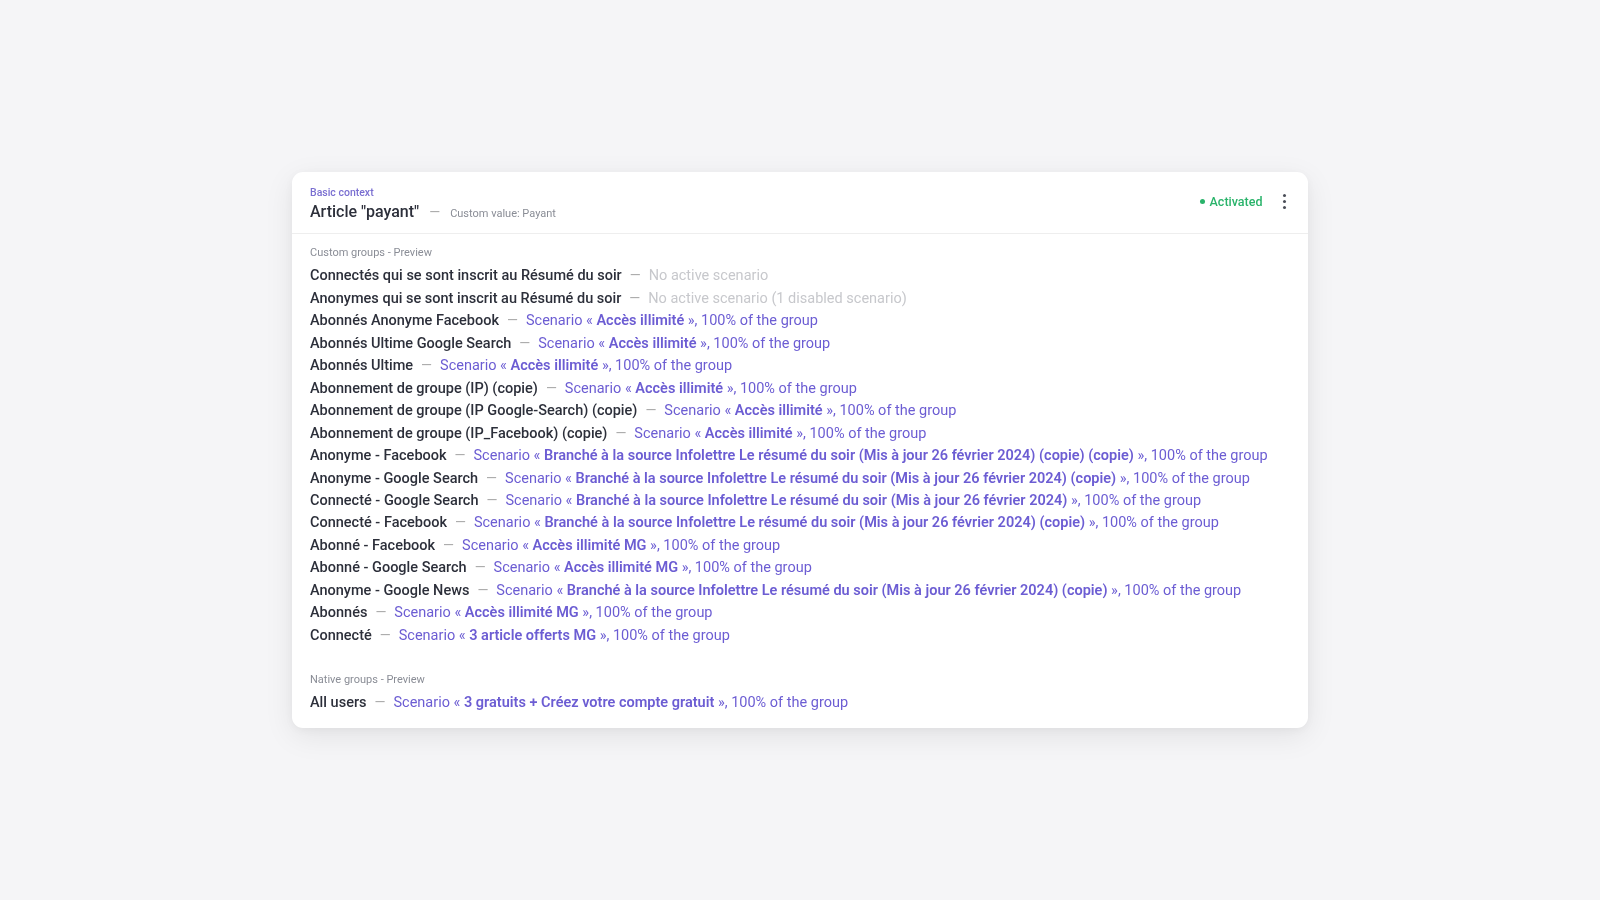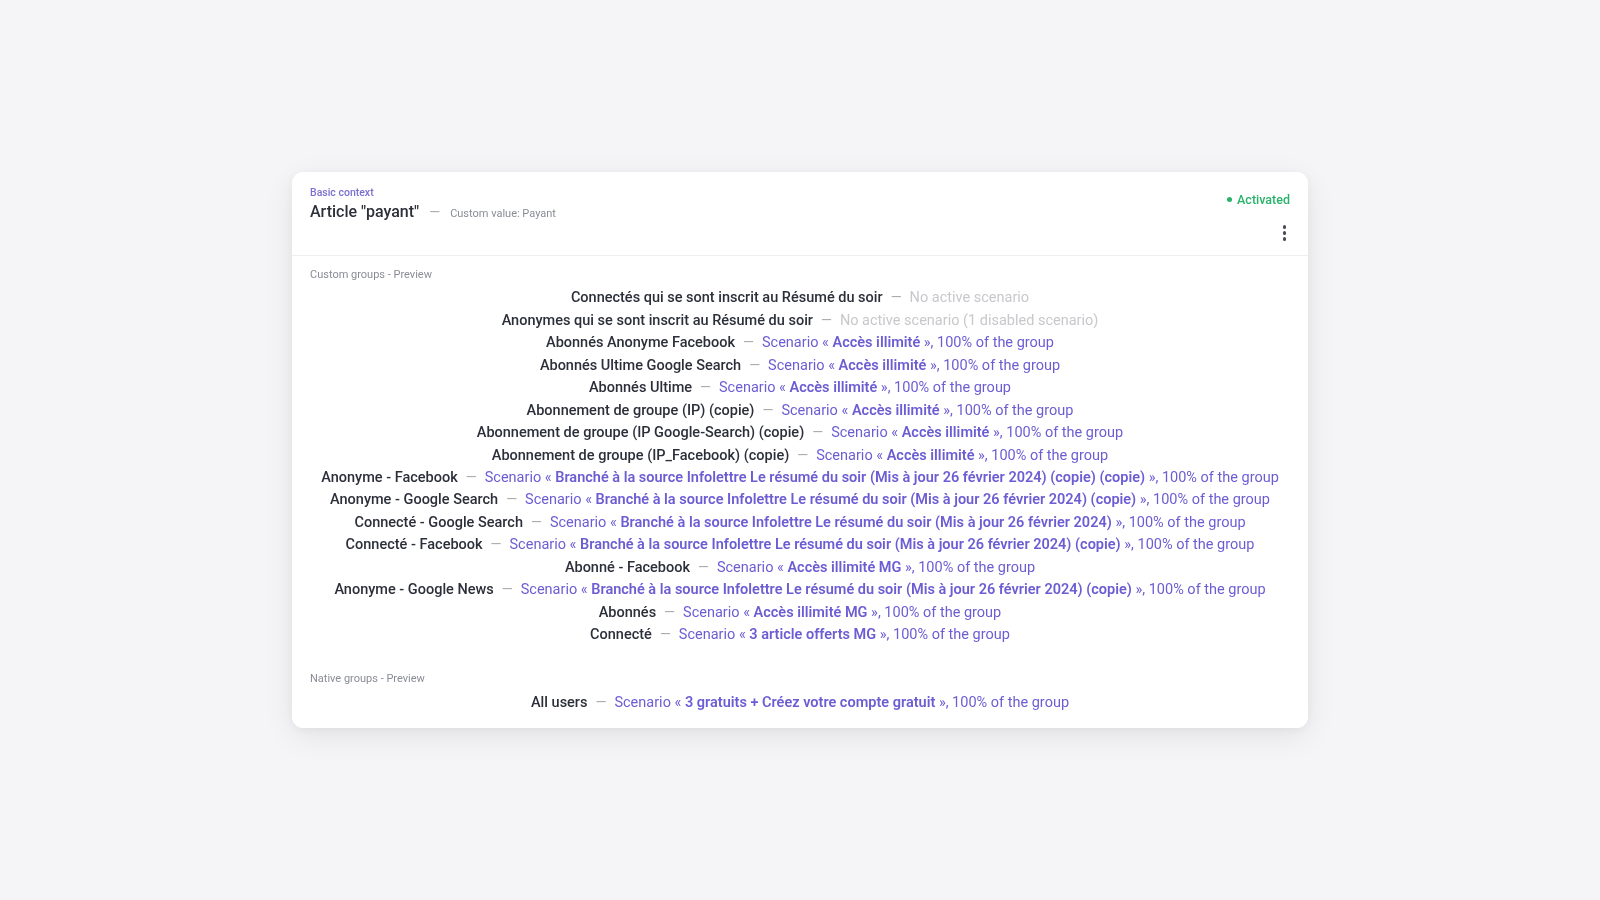--- a/index.html
+++ b/index.html
@@ -43,24 +43,23 @@
     font-size: 16px;
     font-weight: 500;
   }
   .dash { color: #aaa; font-size: 14px; }
   .custom-value {
     color: #8a8d96;
     font-size: 11px;
   }
   .header-right {
     display: flex;
-    align-items: flex-end;
+    align-items: center;
     gap: 16px;
     padding-top: 6px;
-    flex-direction: column;
   }
   .activated {
     color: #29b36a;
     font-size: 12.5px;
     font-weight: 500;
     display: flex;
     align-items: center;
     gap: 5px;
   }
   .activated::before {
@@ -82,21 +81,20 @@
     background: #4a4d57;
     border-radius: 50%;
   }
   .section-label {
     color: #8a8d96;
     font-size: 11px;
     padding: 12px 18px 6px 18px;
   }
   .groups {
     padding: 0 18px 14px 18px;
-    text-align: center;
   }
   .row {
     font-size: 14.5px;
     line-height: 1.48;
     color: #2c2f3a;
     padding: 0.5px 0;
   }
   .group-name {
     color: #2c2f3a;
     font-weight: 500;
@@ -143,20 +141,21 @@
       <div class="row"><span class="group-name">Abonnés Ultime Google Search</span><span class="dash">—</span><span class="scenario-link"><span class="scenario-prefix">Scenario « </span><span class="scenario-name">Accès illimité</span><span class="scenario-suffix"> », 100% of the group</span></span></div>
       <div class="row"><span class="group-name">Abonnés Ultime</span><span class="dash">—</span><span class="scenario-link"><span class="scenario-prefix">Scenario « </span><span class="scenario-name">Accès illimité</span><span class="scenario-suffix"> », 100% of the group</span></span></div>
       <div class="row"><span class="group-name">Abonnement de groupe (IP) (copie)</span><span class="dash">—</span><span class="scenario-link"><span class="scenario-prefix">Scenario « </span><span class="scenario-name">Accès illimité</span><span class="scenario-suffix"> », 100% of the group</span></span></div>
       <div class="row"><span class="group-name">Abonnement de groupe (IP Google-Search) (copie)</span><span class="dash">—</span><span class="scenario-link"><span class="scenario-prefix">Scenario « </span><span class="scenario-name">Accès illimité</span><span class="scenario-suffix"> », 100% of the group</span></span></div>
       <div class="row"><span class="group-name">Abonnement de groupe (IP_Facebook) (copie)</span><span class="dash">—</span><span class="scenario-link"><span class="scenario-prefix">Scenario « </span><span class="scenario-name">Accès illimité</span><span class="scenario-suffix"> », 100% of the group</span></span></div>
       <div class="row"><span class="group-name">Anonyme - Facebook</span><span class="dash">—</span><span class="scenario-link"><span class="scenario-prefix">Scenario « </span><span class="scenario-name">Branché à la source Infolettre Le résumé du soir (Mis à jour 26 février 2024) (copie) (copie)</span><span class="scenario-suffix"> », 100% of the group</span></span></div>
       <div class="row"><span class="group-name">Anonyme - Google Search</span><span class="dash">—</span><span class="scenario-link"><span class="scenario-prefix">Scenario « </span><span class="scenario-name">Branché à la source Infolettre Le résumé du soir (Mis à jour 26 février 2024) (copie)</span><span class="scenario-suffix"> », 100% of the group</span></span></div>
       <div class="row"><span class="group-name">Connecté - Google Search</span><span class="dash">—</span><span class="scenario-link"><span class="scenario-prefix">Scenario « </span><span class="scenario-name">Branché à la source Infolettre Le résumé du soir (Mis à jour 26 février 2024)</span><span class="scenario-suffix"> », 100% of the group</span></span></div>
       <div class="row"><span class="group-name">Connecté - Facebook</span><span class="dash">—</span><span class="scenario-link"><span class="scenario-prefix">Scenario « </span><span class="scenario-name">Branché à la source Infolettre Le résumé du soir (Mis à jour 26 février 2024) (copie)</span><span class="scenario-suffix"> », 100% of the group</span></span></div>
       <div class="row"><span class="group-name">Abonné - Facebook</span><span class="dash">—</span><span class="scenario-link"><span class="scenario-prefix">Scenario « </span><span class="scenario-name">Accès illimité MG</span><span class="scenario-suffix"> », 100% of the group</span></span></div>
+      <div class="row"><span class="group-name">Abonné - Google Search</span><span class="dash">—</span><span class="scenario-link"><span class="scenario-prefix">Scenario « </span><span class="scenario-name">Accès illimité MG</span><span class="scenario-suffix"> », 100% of the group</span></span></div>
       <div class="row"><span class="group-name">Anonyme - Google News</span><span class="dash">—</span><span class="scenario-link"><span class="scenario-prefix">Scenario « </span><span class="scenario-name">Branché à la source Infolettre Le résumé du soir (Mis à jour 26 février 2024) (copie)</span><span class="scenario-suffix"> », 100% of the group</span></span></div>
       <div class="row"><span class="group-name">Abonnés</span><span class="dash">—</span><span class="scenario-link"><span class="scenario-prefix">Scenario « </span><span class="scenario-name">Accès illimité MG</span><span class="scenario-suffix"> », 100% of the group</span></span></div>
       <div class="row"><span class="group-name">Connecté</span><span class="dash">—</span><span class="scenario-link"><span class="scenario-prefix">Scenario « </span><span class="scenario-name">3 article offerts MG</span><span class="scenario-suffix"> », 100% of the group</span></span></div>
     </div>
 
   <div class="section-label">Native groups - Preview</div>
   <div class="groups" id="native-groups">
       <div class="row"><span class="group-name">All users</span><span class="dash">—</span><span class="scenario-link"><span class="scenario-prefix">Scenario « </span><span class="scenario-name">3 gratuits + Créez votre compte gratuit</span><span class="scenario-suffix"> », 100% of the group</span></span></div>
     </div>
 </div>

